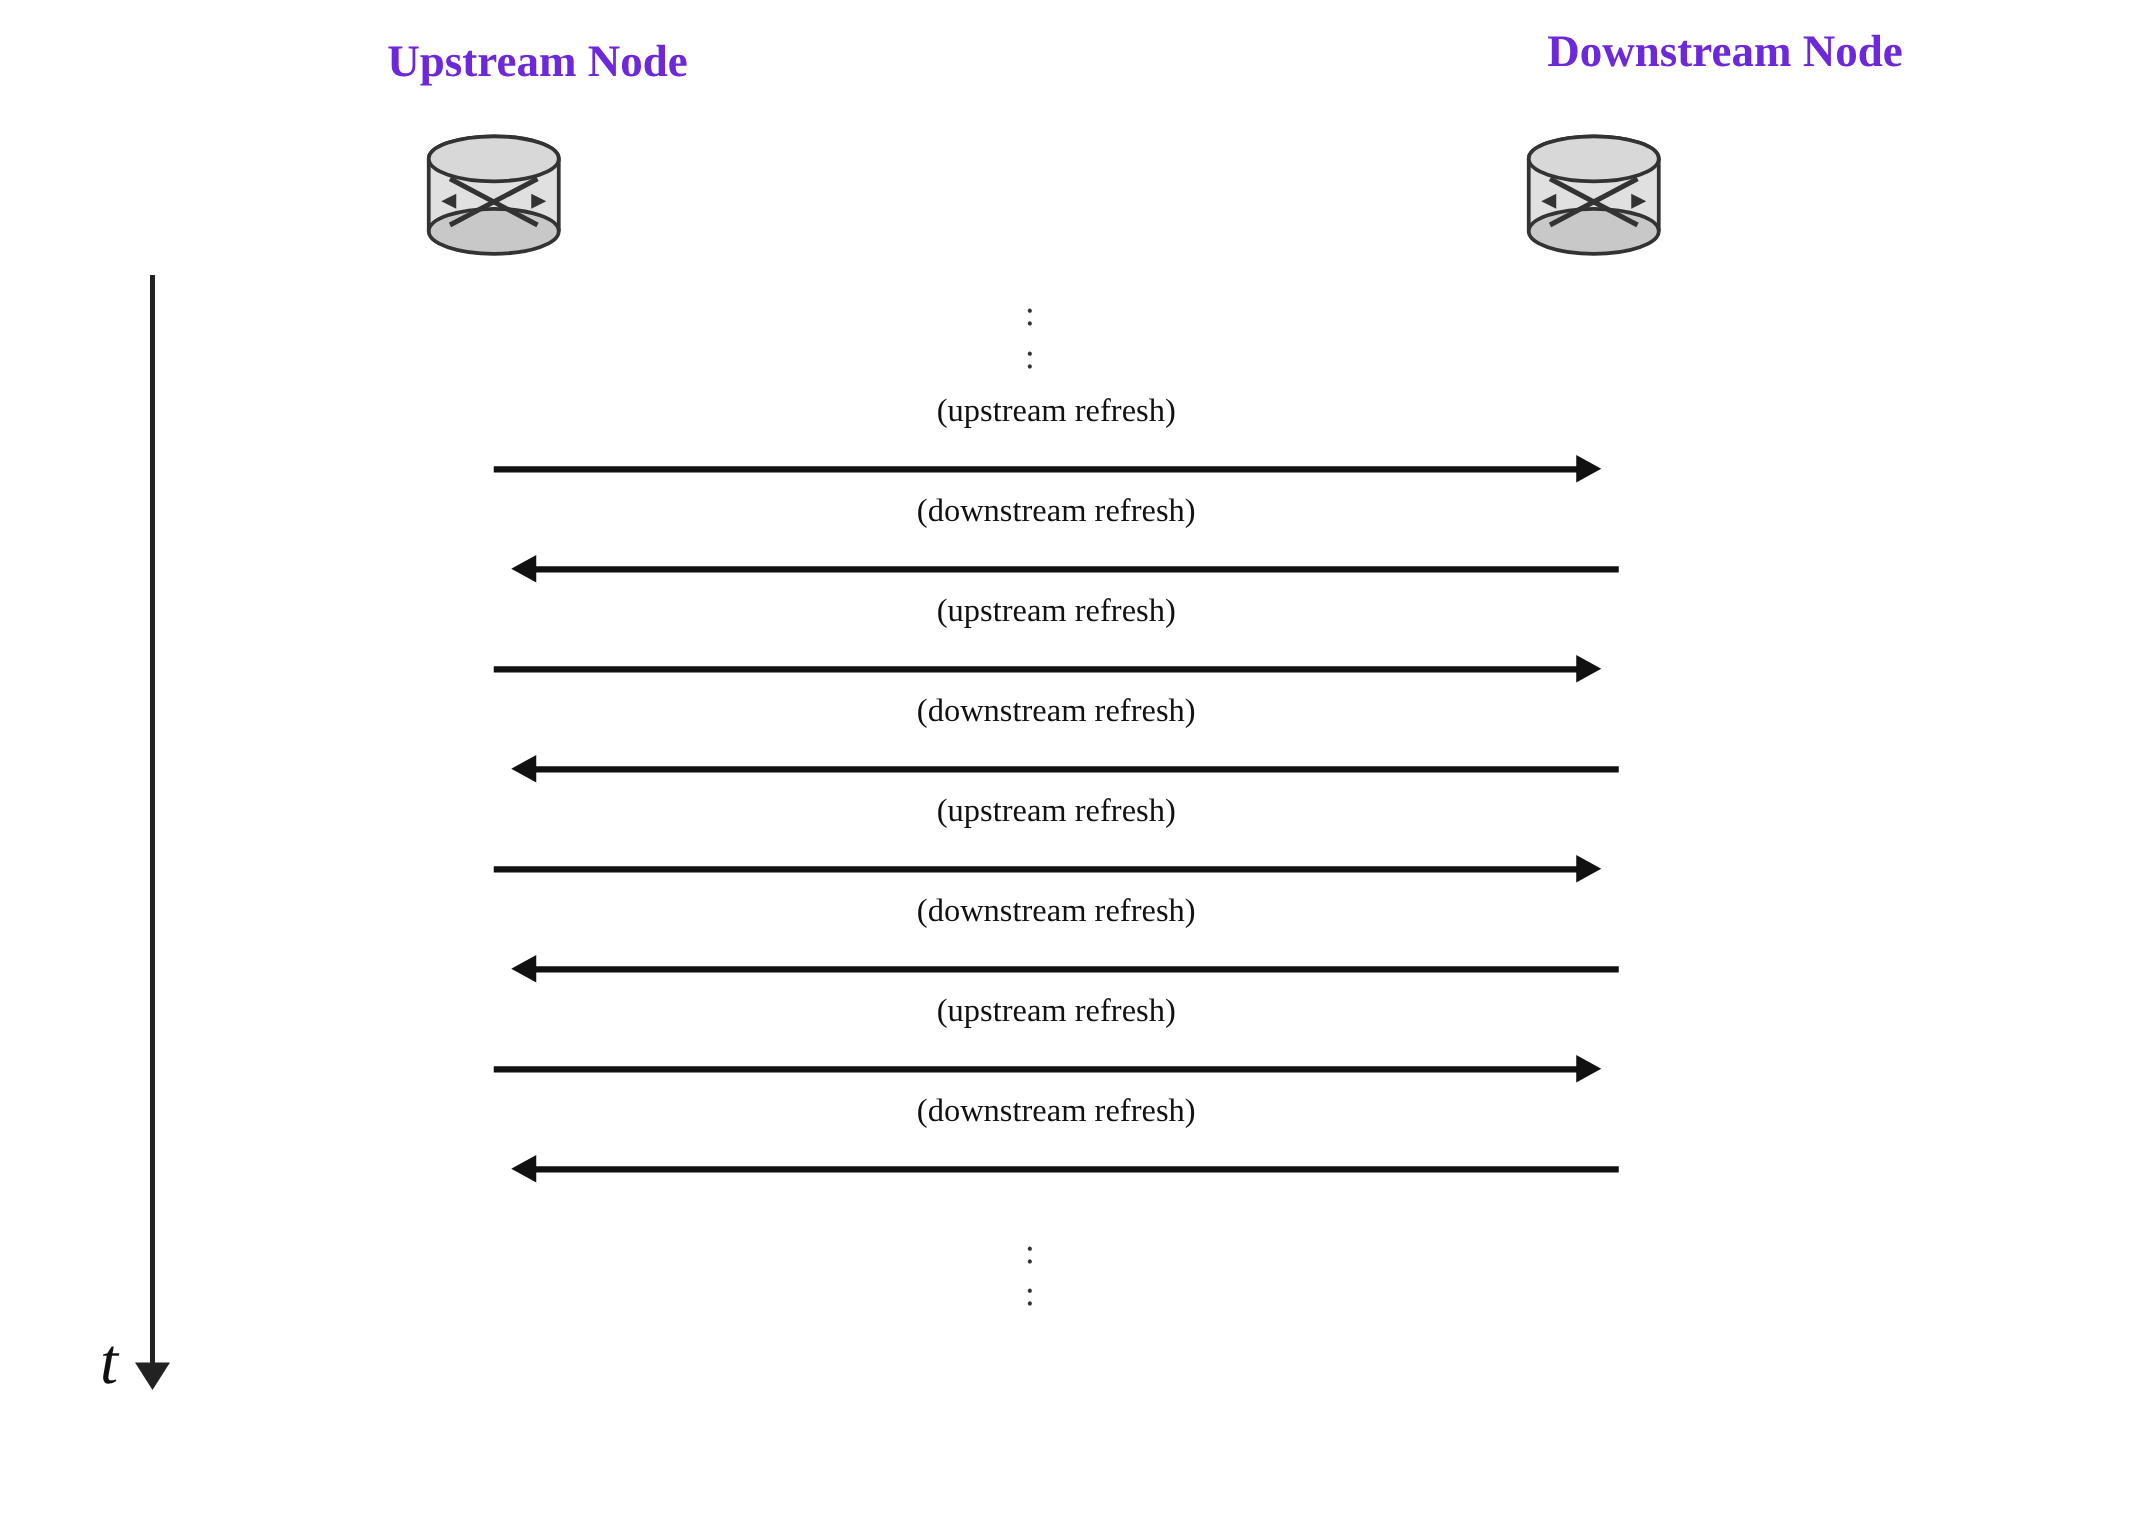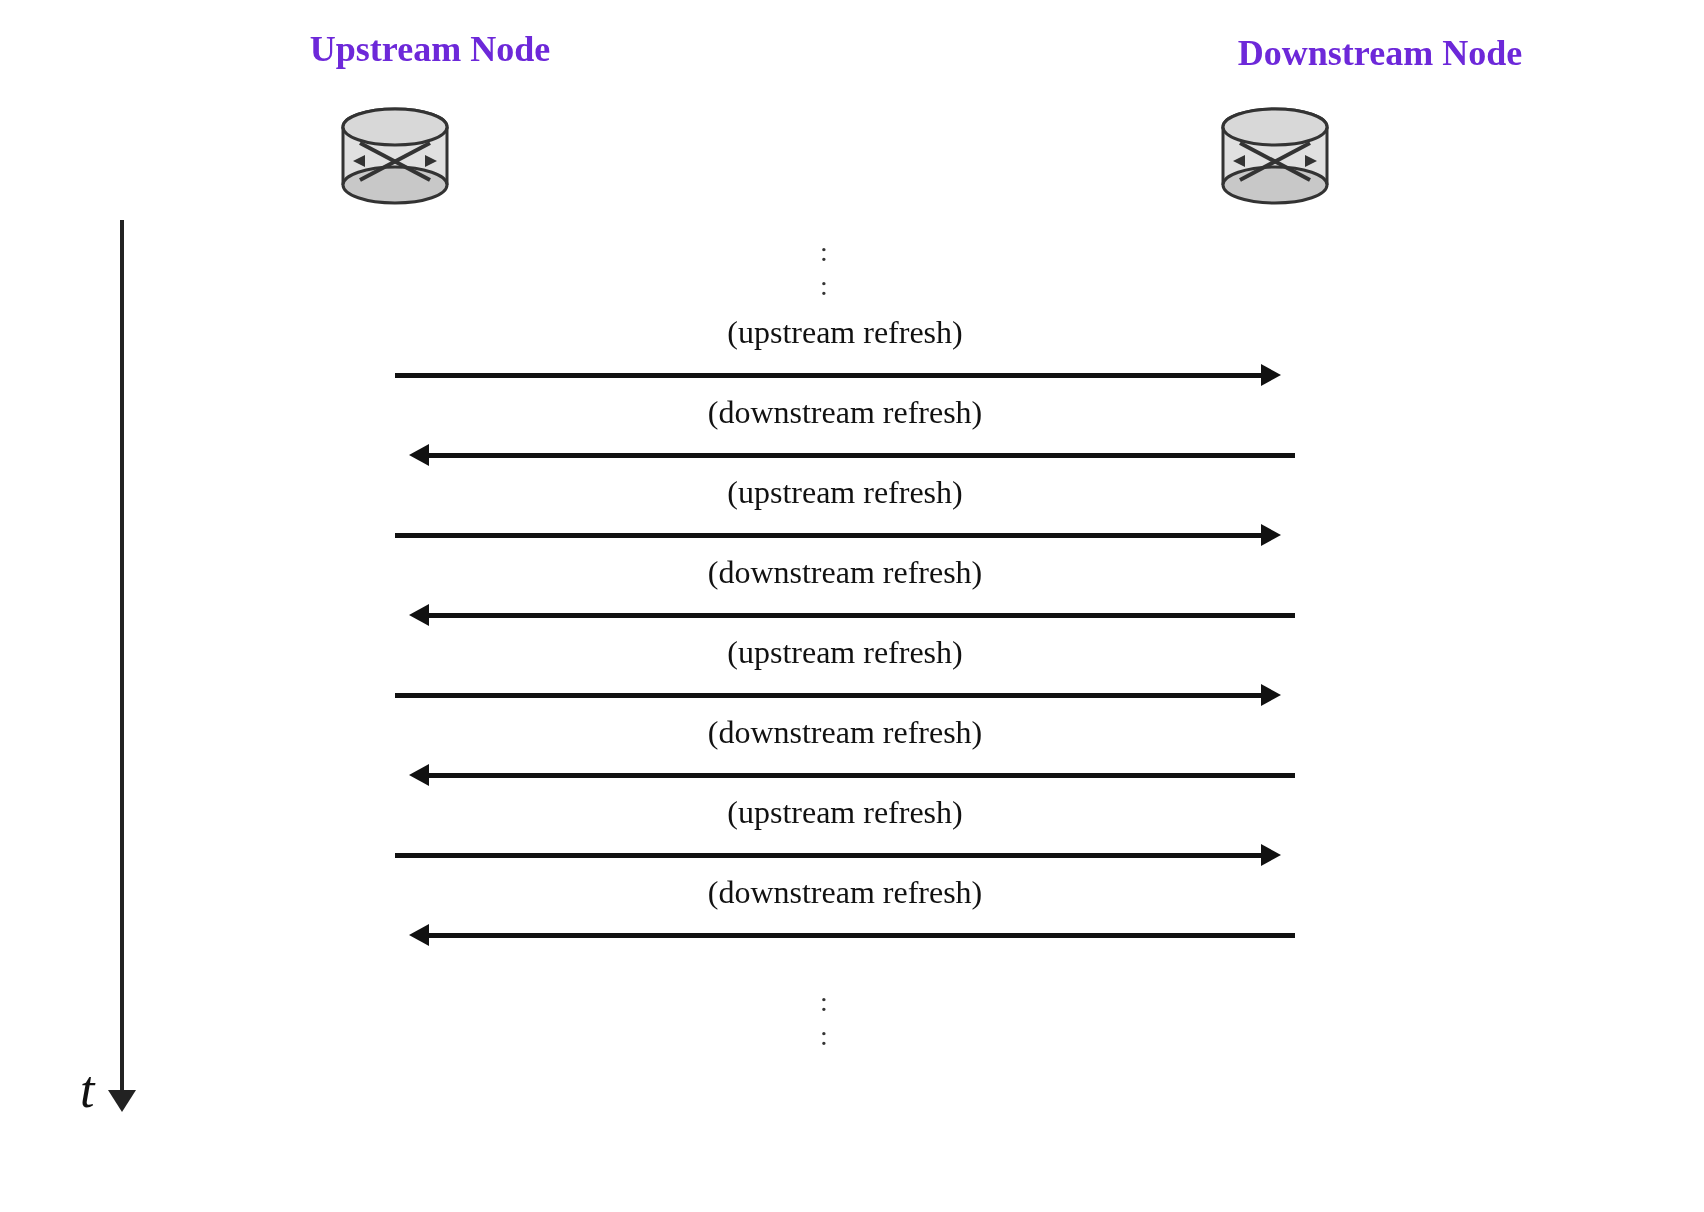--- a/index.html
+++ b/index.html
@@ -29,21 +29,21 @@
     }
 
     .upstream-label {
       left: 290px;
       top: 28px;
       width: 280px;
     }
 
     .downstream-label {
       left: 1160px;
-      top: 32px;
+      top: 20px;
       width: 440px;
     }
 
     
     .db-icon {
       position: absolute;
       width: 120px;
       height: 100px;
     }
 
@@ -121,21 +121,21 @@
       position: relative;
       height: 80px;
       display: flex;
       align-items: center;
     }
 
     .message-label {
       position: absolute;
       width: 100%;
       text-align: center;
-      font-size: 32px;
+      font-size: 26px;
       color: #111;
       top: 4px;
       font-family: 'Times New Roman', Times, serif;
     }
 
     
     .arrow-line {
       position: absolute;
       bottom: 12px;
       height: 5px;

